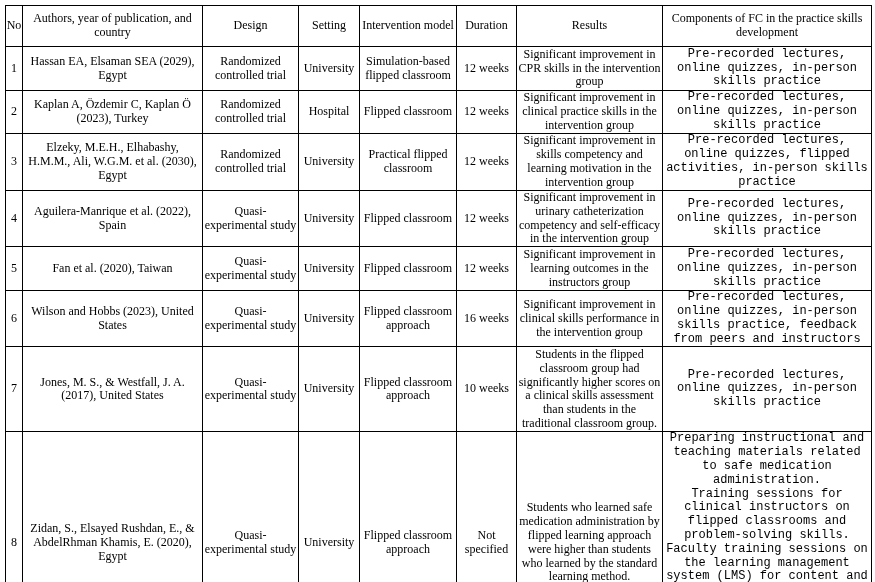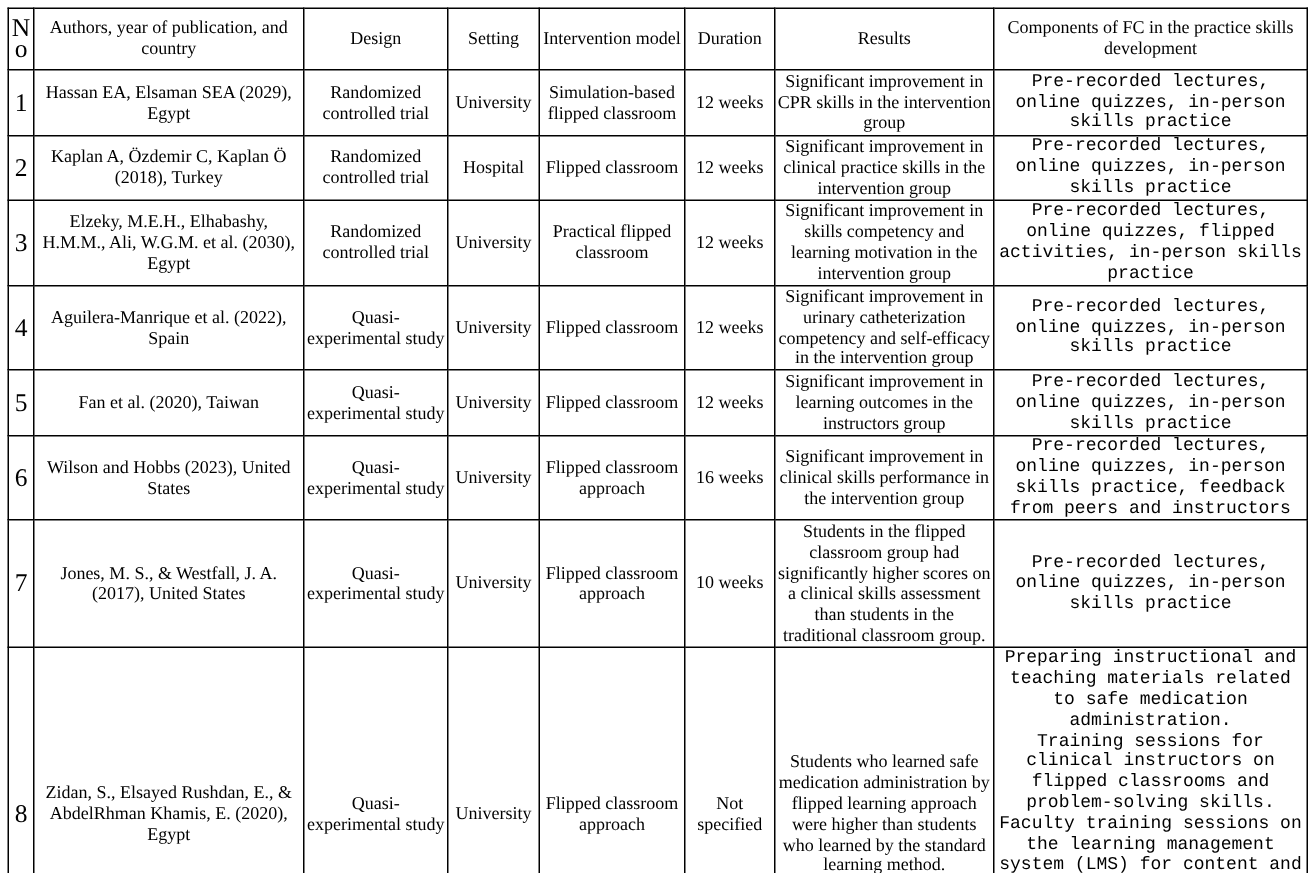--- a/index.html
+++ b/index.html
@@ -32,21 +32,21 @@
   col.c-comp { width: 209px; }
   tr.h-head { height: 41px; }
   tr.h-r1 { height: 44px; }
   tr.h-r2 { height: 43px; }
   tr.h-r3 { height: 57px; }
   tr.h-r4 { height: 56px; }
   tr.h-r5 { height: 44px; }
   tr.h-r6 { height: 43px; }
   tr.h-r7 { height: 85px; }
   tr.h-r8 { height: 160px; }
-  .no-cell { padding: 0; font-size: 17px; }
+  .no-cell { padding: 0; font-size: 12px; }
   .comp-line { display: block; font-family: Liberation Mono, monospace; }
 </style>
 </head>
 <body>
 
 <table>
   <colgroup>
     <col class="c-no">
       <col class="c-auth">
       <col class="c-design">
@@ -76,21 +76,21 @@
         <td>University</td>
         <td>Simulation-based flipped classroom</td>
         <td>12 weeks</td>
         <td>Significant improvement in CPR skills in the intervention group</td>
         <td>
           <span class="comp-line">Pre-recorded lectures, online quizzes, in-person skills practice</span>
         </td>
       </tr>
       <tr class="h-r2">
         <td class="no-cell">2</td>
-        <td>Kaplan A, Özdemir C, Kaplan Ö (2018), Turkey</td>
+        <td>Kaplan A, Özdemir C, Kaplan Ö (2023), Turkey</td>
         <td>Randomized controlled trial</td>
         <td>Hospital</td>
         <td>Flipped classroom</td>
         <td>12 weeks</td>
         <td>Significant improvement in clinical practice skills in the intervention group</td>
         <td>
           <span class="comp-line">Pre-recorded lectures, online quizzes, in-person skills practice</span>
         </td>
       </tr>
       <tr class="h-r3">

